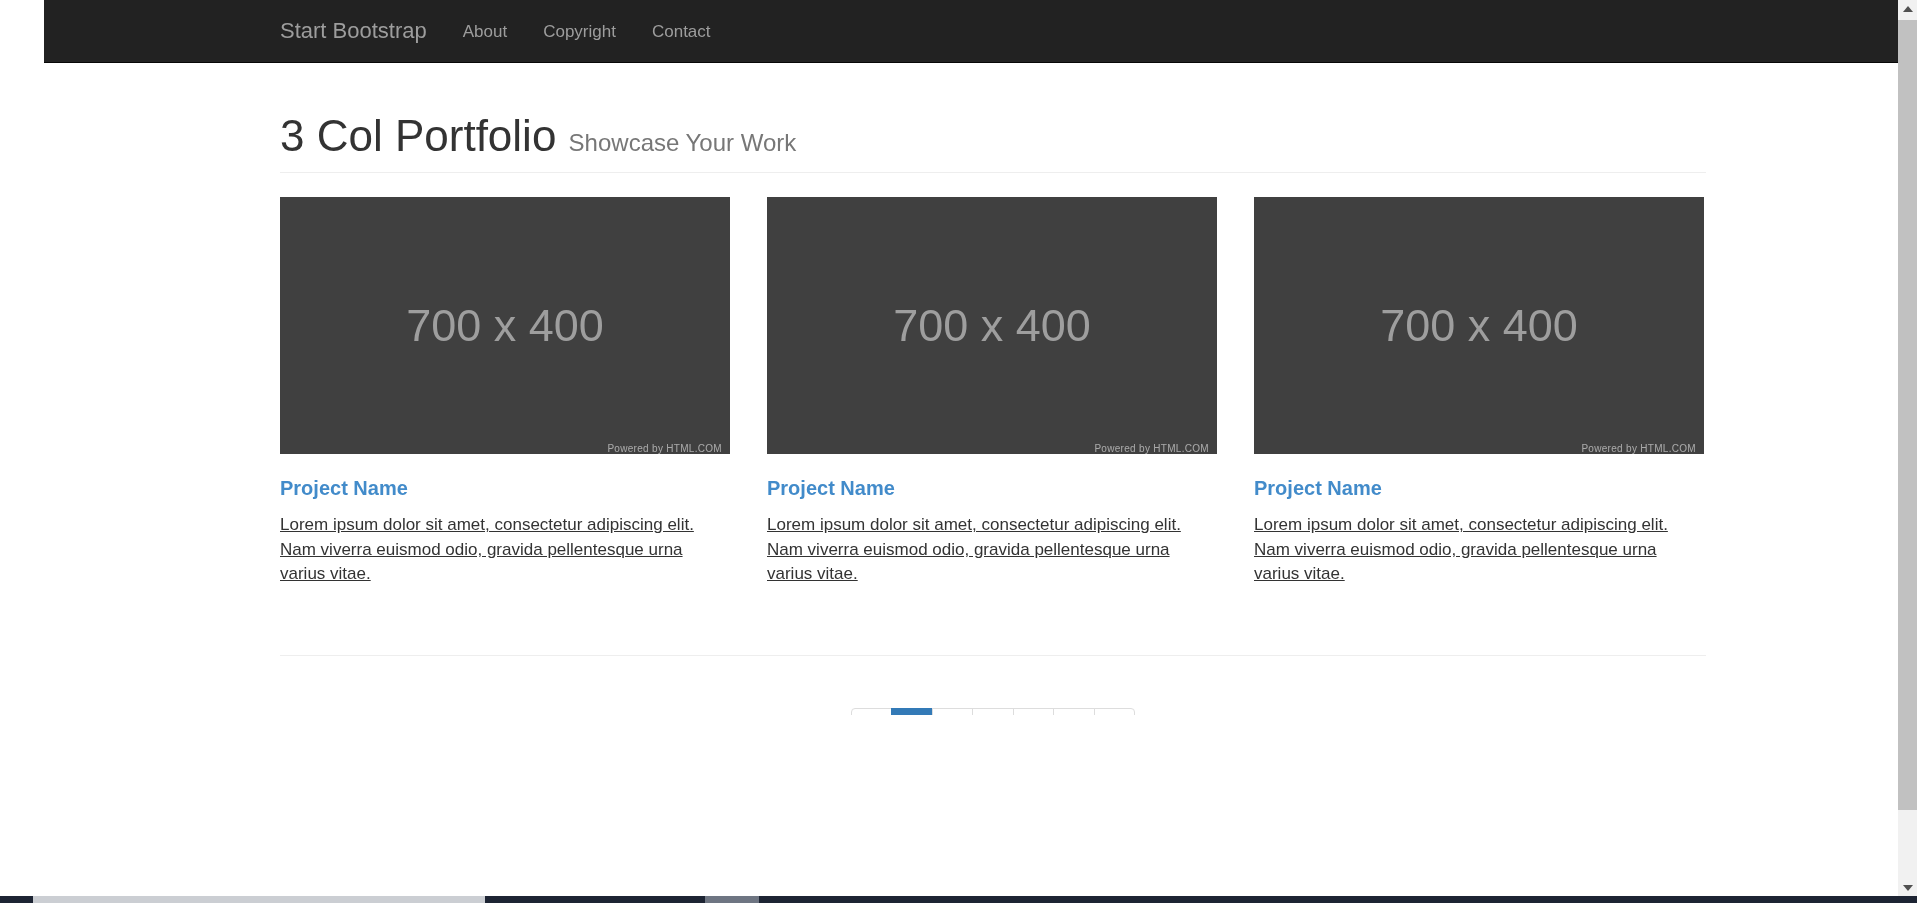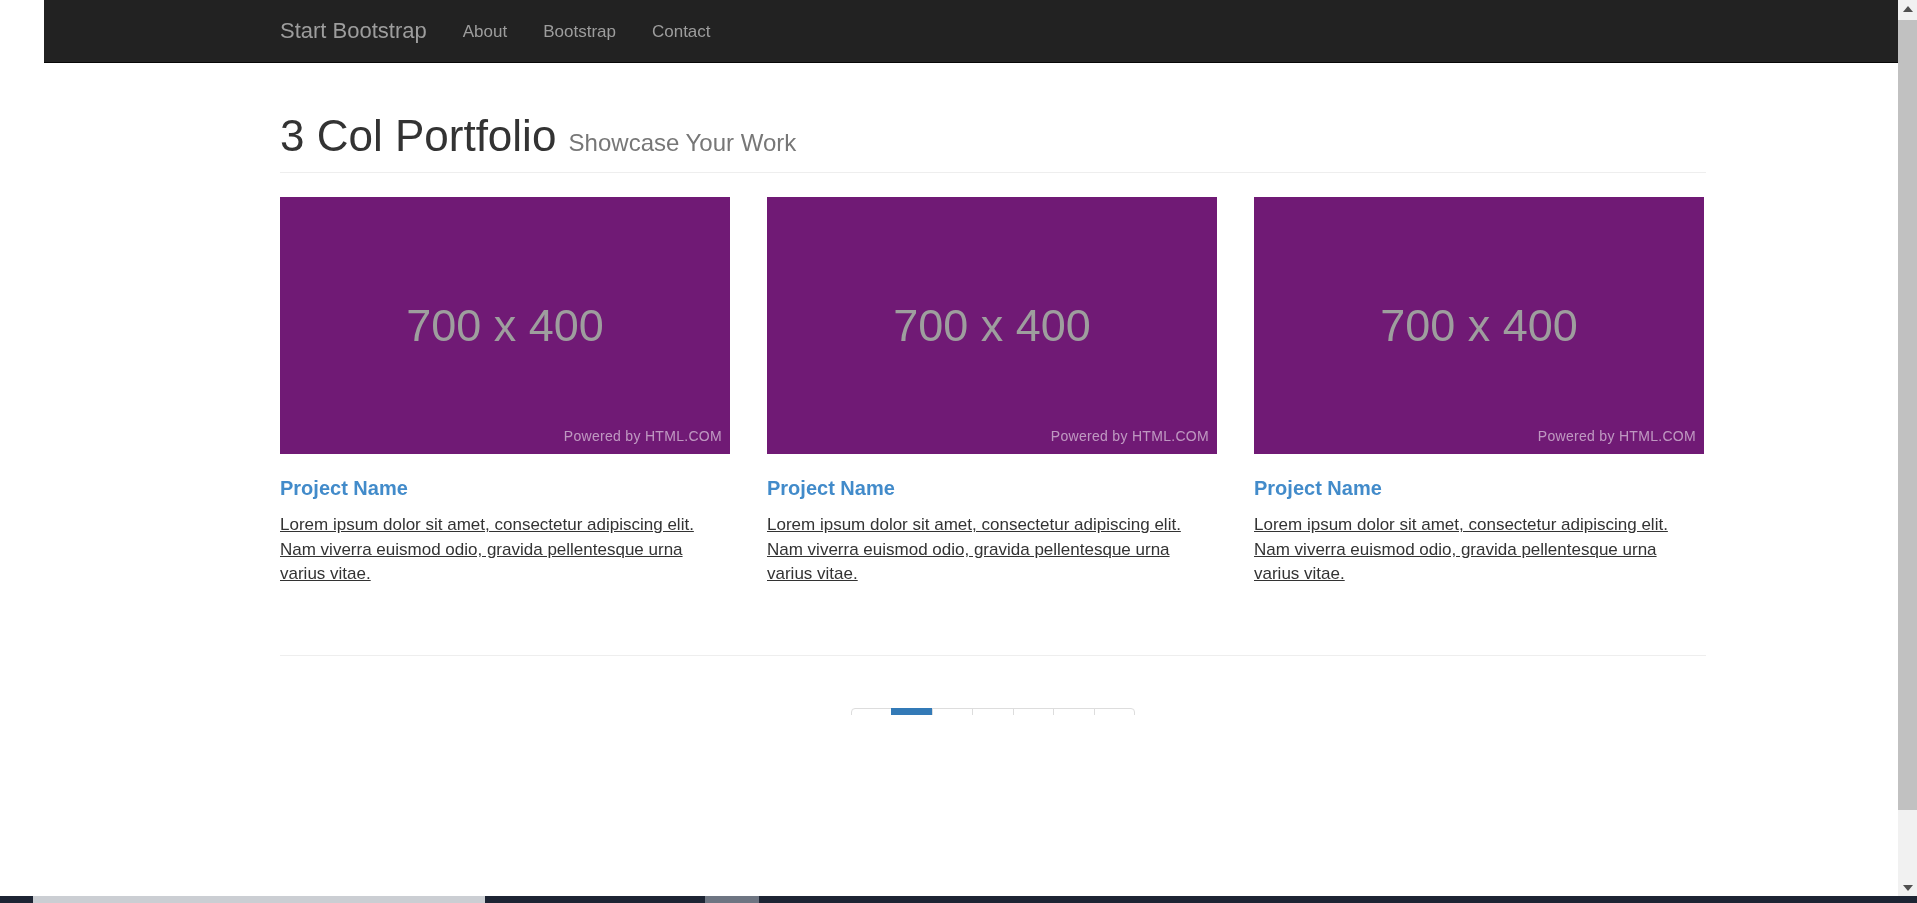--- a/index.html
+++ b/index.html
@@ -69,36 +69,36 @@
   .row {
     display: flex;
     gap: 37px;
     margin-top: 24px;
   }
   .portfolio-item { width: 450px; }
   .thumb {
     display: block;
     width: 450px;
     height: 257px;
-    background: #701a75;
+    background: #404040;
     position: relative;
     cursor: pointer;
   }
   .thumb .dims {
     position: absolute;
     top: 50%; left: 50%;
     transform: translate(-50%, -50%);
     font-size: 45px;
     color: #9e9e9e;
     white-space: nowrap;
   }
   .thumb .watermark {
     position: absolute;
-    right: 8px; bottom: 10px;
-    font-size: 14px;
+    right: 8px; bottom: 0;
+    font-size: 10px;
     color: rgba(255,255,255,0.55);
     letter-spacing: 0.3px;
   }
   .portfolio-item h3 { margin-top: 23px; }
   .portfolio-item h3 a {
     font-size: 20px;
     font-weight: 700;
     color: #428bca;
     text-decoration: none;
     text-align: center;
@@ -212,21 +212,21 @@
 <div class="page">
 
   <nav class="navbar">
     <div class="navbar-inner">
       <a href="#" class="navbar-brand">Start Bootstrap</a>
       <ul class="navbar-nav">
         <li>
           <a href="#">About</a>
         </li>
         <li>
-          <a href="#">Bootstrap</a>
+          <a href="#">Copyright</a>
         </li>
         <li>
           <a href="#">Contact</a>
         </li>
       </ul>
     </div>
   </nav>
 
   <div class="container">
 

